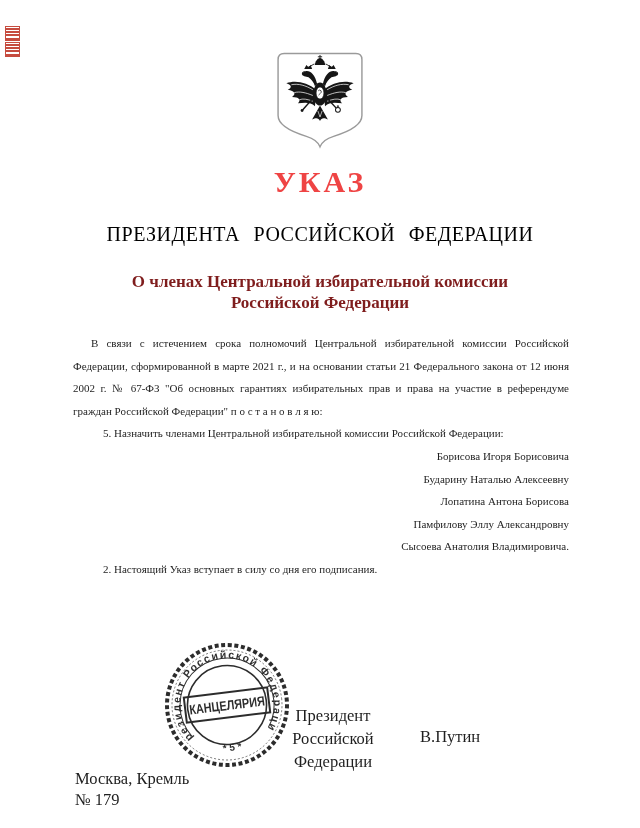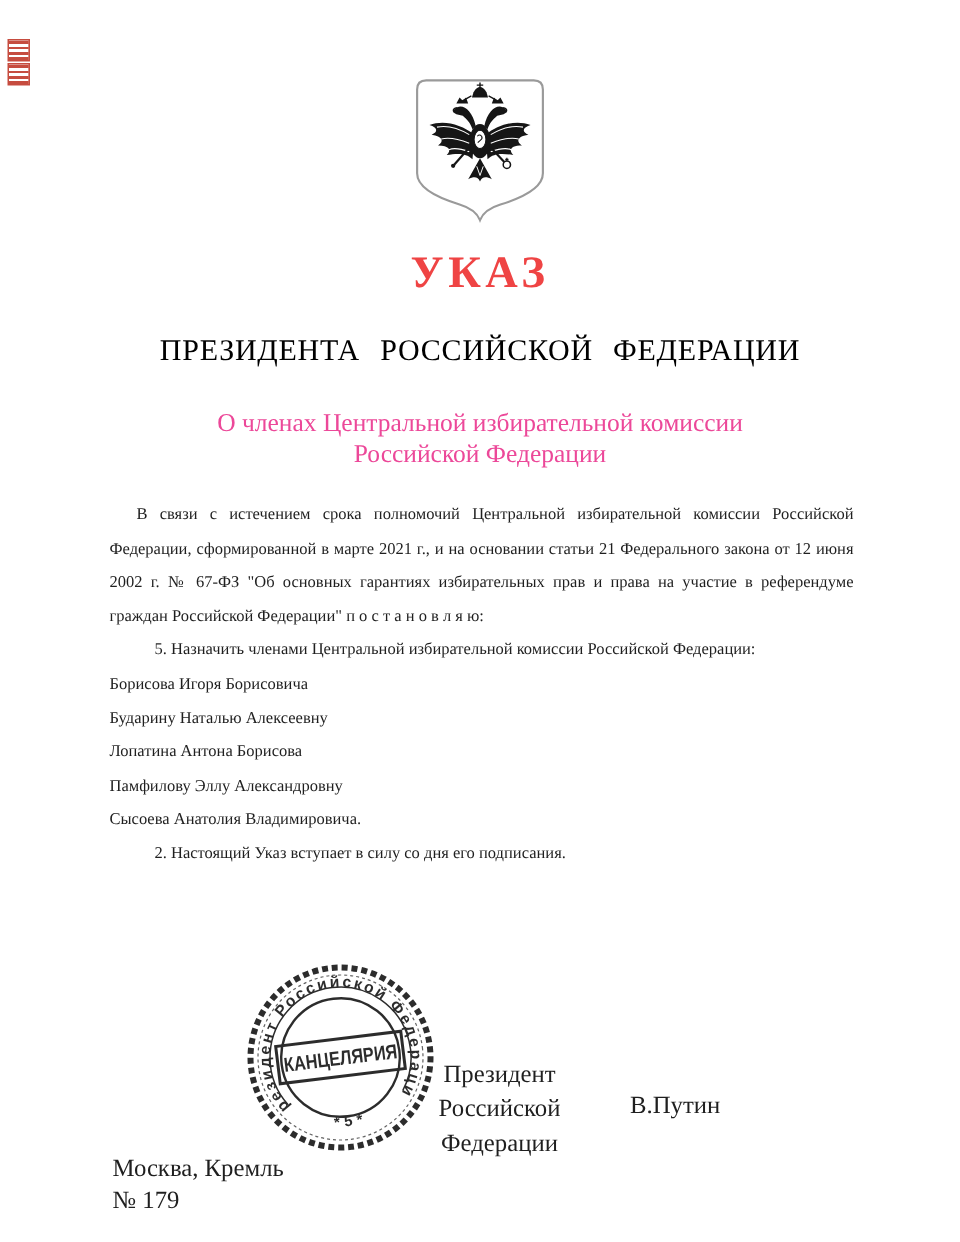--- a/index.html
+++ b/index.html
@@ -21,31 +21,31 @@
   .title{
     position:absolute;left:0;top:165px;width:100%;text-align:center;
     font-size:30px;font-weight:bold;letter-spacing:3px;color:#ef4444;
   }
   .subtitle{
     position:absolute;left:0;top:211px;width:100%;text-align:center;
     font-size:20px;letter-spacing:.5px;word-spacing:8px;color:#000000;margin-top:12px;
   }
   .subject{
     position:absolute;left:70px;top:271px;width:500px;text-align:center;
-    font-size:17px;font-weight:normal;line-height:21px;color:#ec4899;
+    font-size:17px;font-weight:bold;line-height:21px;color:#7f1d1d;
   }
   
   .body{
     position:absolute;left:73px;top:332px;width:496px;
     font-size:11px;line-height:22.6px;text-align:justify;
   }
   .body p{margin:0;}
   .p-main{text-indent:18px;}
   .p-item{text-indent:30px;}
-  .name-line{margin-left:40px;text-align:left;}
+  .name-line{margin-left:40px;text-align:right;}
   
   .sig{
     position:absolute;left:252px;top:704px;width:162px;text-align:center;
     font-size:16.5px;line-height:23px;z-index:1;
   }
   .sig-name{
     position:absolute;left:420px;top:727px;font-size:16.5px;z-index:1;
   }
   
   .stamp{position:absolute;left:162px;top:640px;width:130px;height:130px;z-index:2;opacity:.93;}

